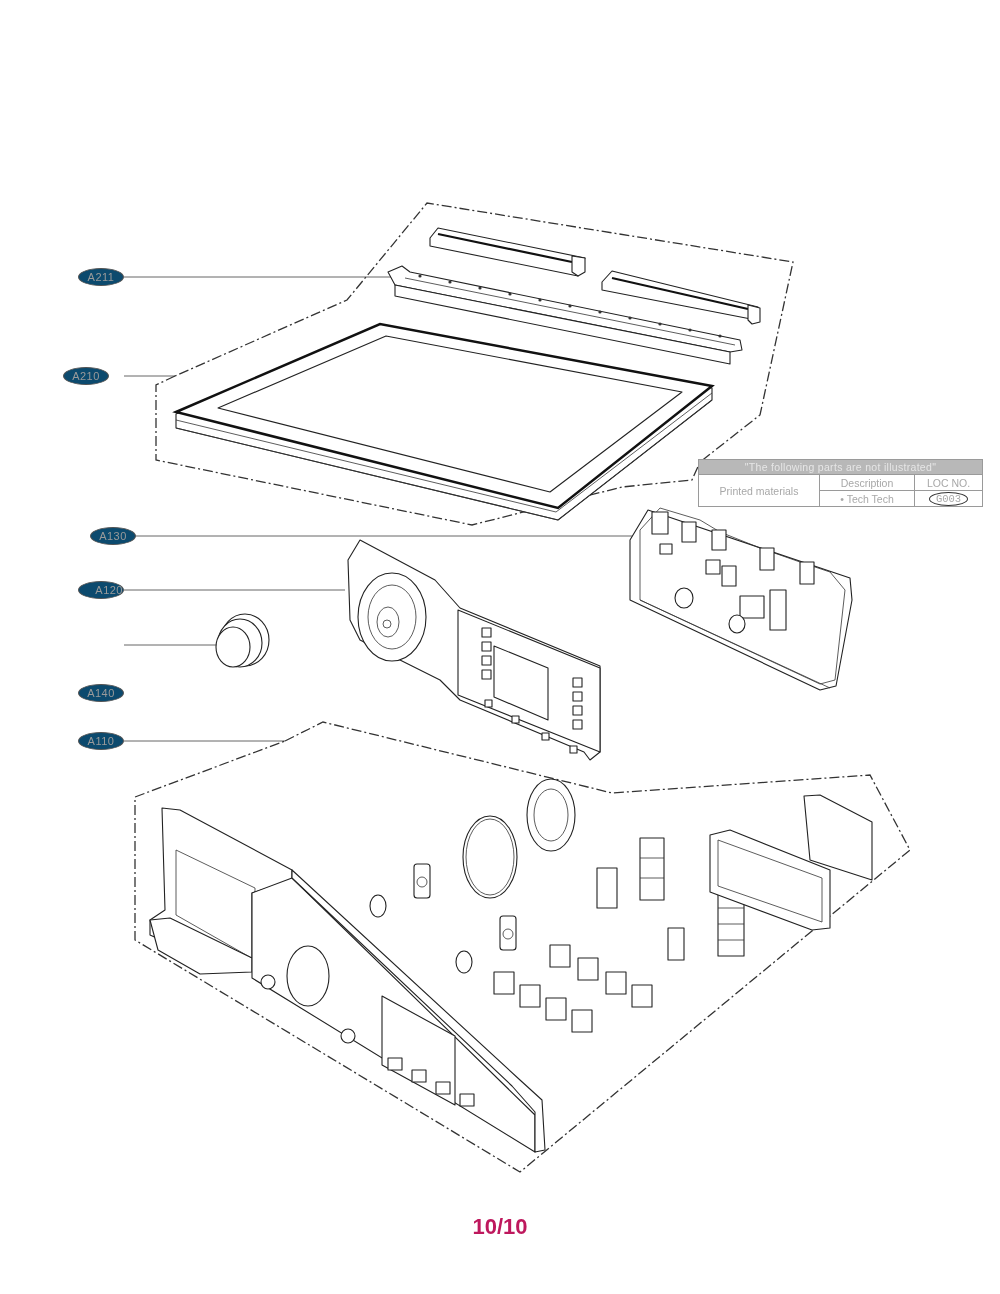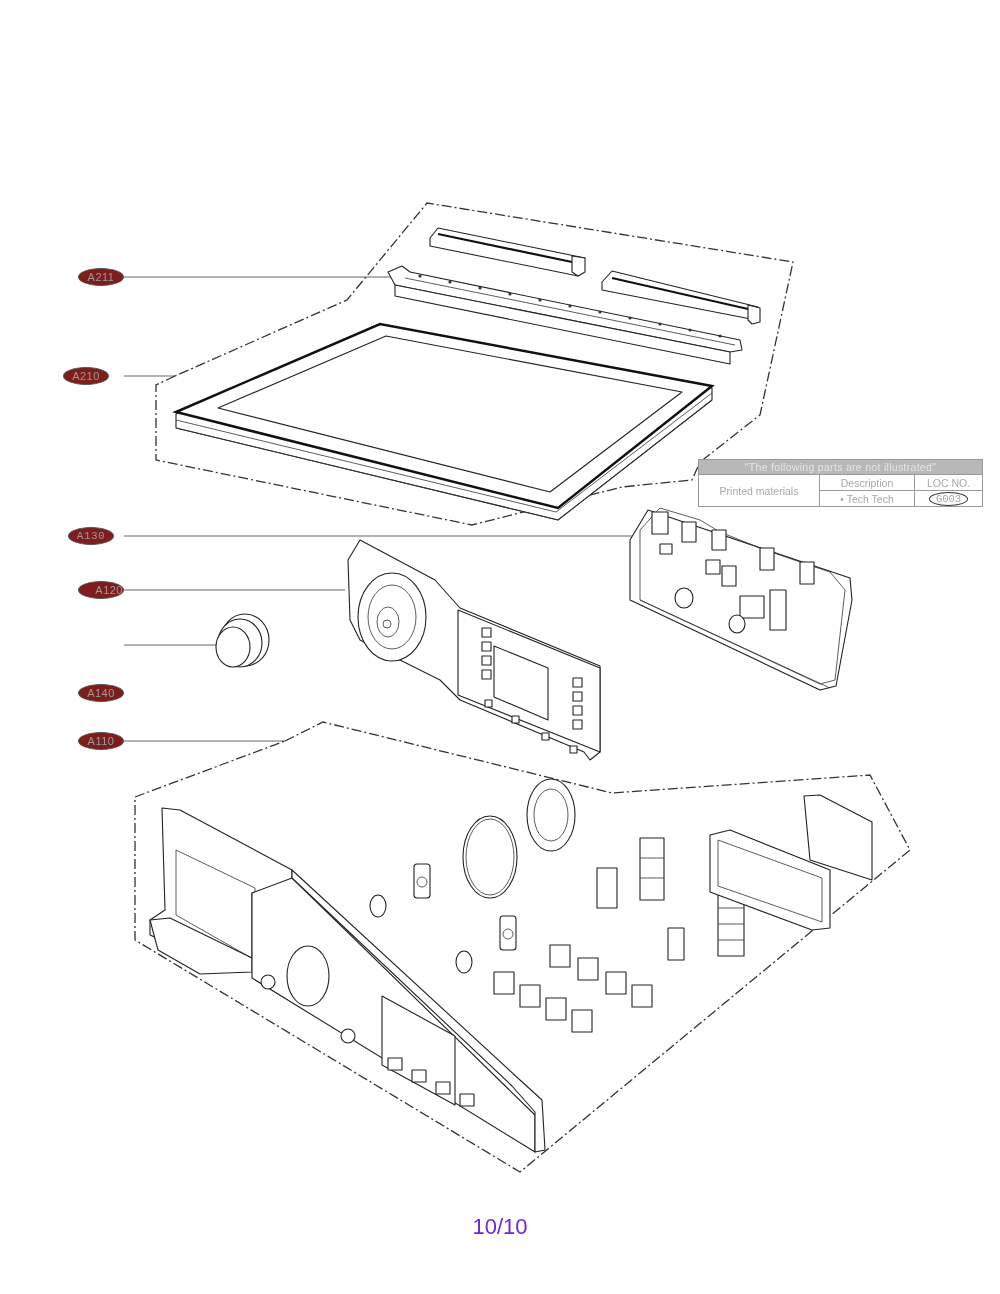--- a/index.html
+++ b/index.html
@@ -1,24 +1,24 @@
 <!DOCTYPE html>
 <html><head>
   <meta charset="utf-8">
   <style>
     html, body { margin: 0; padding: 0; background: #ffffff; }
     body { width: 1000px; height: 1294px; position: relative; overflow: hidden; font-family: "Liberation Sans", sans-serif; }
     #diagram { position: absolute; left: 0; top: 0; width: 1000px; height: 1294px; }
     .callout { position: absolute; width: 46px; height: 18px; border: 1px solid #555; border-radius: 50%; box-sizing: border-box;
-               font-size: 11px; color: #9a9a9a; text-align: center; line-height: 16px; letter-spacing: 0.5px; background: #7f1d1d; }
+               font-size: 11px; color: #9a9a9a; text-align: center; line-height: 16px; letter-spacing: 0.5px; background: #0c4a6e; }
     .note-table { position: absolute; left: 698px; top: 459px; width: 285px; border-collapse: collapse; font-size: 10.5px; color: #a8a8a8; }
     .note-table td { border: 1px solid #9a9a9a; padding: 0 4px; height: 15px; text-align: center; white-space: nowrap; }
     .note-table .hdr { background: #b8b8b8; color: #e6e6e6; height: 14px; letter-spacing: 0.3px; }
     .loc-oval { display: inline-block; border: 1.2px solid #333; border-radius: 50%; padding: 0 6px; line-height: 12px; font-family: Liberation Mono, monospace; }
-    .page-num { position: absolute; left: 0; width: 1000px; top: 1214px; text-align: center; font-size: 22px; font-weight: normal; color: #6d28d9; }
+    .page-num { position: absolute; left: 0; width: 1000px; top: 1214px; text-align: center; font-size: 22px; font-weight: bold; color: #be185d; }
   </style>
 </head>
 <body>
 
 <svg id="diagram" viewBox="0 0 1000 1294" xmlns="http://www.w3.org/2000/svg">
   <defs>
     <style>
       .dash { fill: none; stroke: #333; stroke-width: 1.3; stroke-dasharray: 10 3 2 3; }
       .lead { fill: none; stroke: #555; stroke-width: 0.9; }
       .part { fill: #fff; stroke: #222; stroke-width: 1.1; stroke-linejoin: round; }
@@ -189,21 +189,21 @@
     </g>
 
     <polygon class="part" points="710,835 730,830 830,870 830,928 812,930 710,892"></polygon>
     <polygon class="thin" points="718,840 822,878 822,922 718,886"></polygon>
     <polygon class="part" points="804,796 820,795 872,822 872,880 810,860"></polygon>
   </g>
 </svg>
 
 <div class="callout" style="left:78px;top:268px;">A211</div>
 <div class="callout" style="left:63px;top:367px;">A210</div>
-<div class="callout" style="left:68px;top:527px;font-family:Liberation Mono, monospace;">A130</div>
+<div class="callout" style="left:90px;top:527px;">A130</div>
 <div class="callout" style="left:78px;top:581px;text-align:right;">A120</div>
 <div class="callout" style="left:78px;top:636px;margin-top:48px;">A140</div>
 <div class="callout" style="left:78px;top:732px;">A110</div>
 
 <table class="note-table">
   <tbody>
       <tr>
     <td class="hdr" colspan="3">"The following parts are not illustrated"</td>
   </tr>
   <tr>

